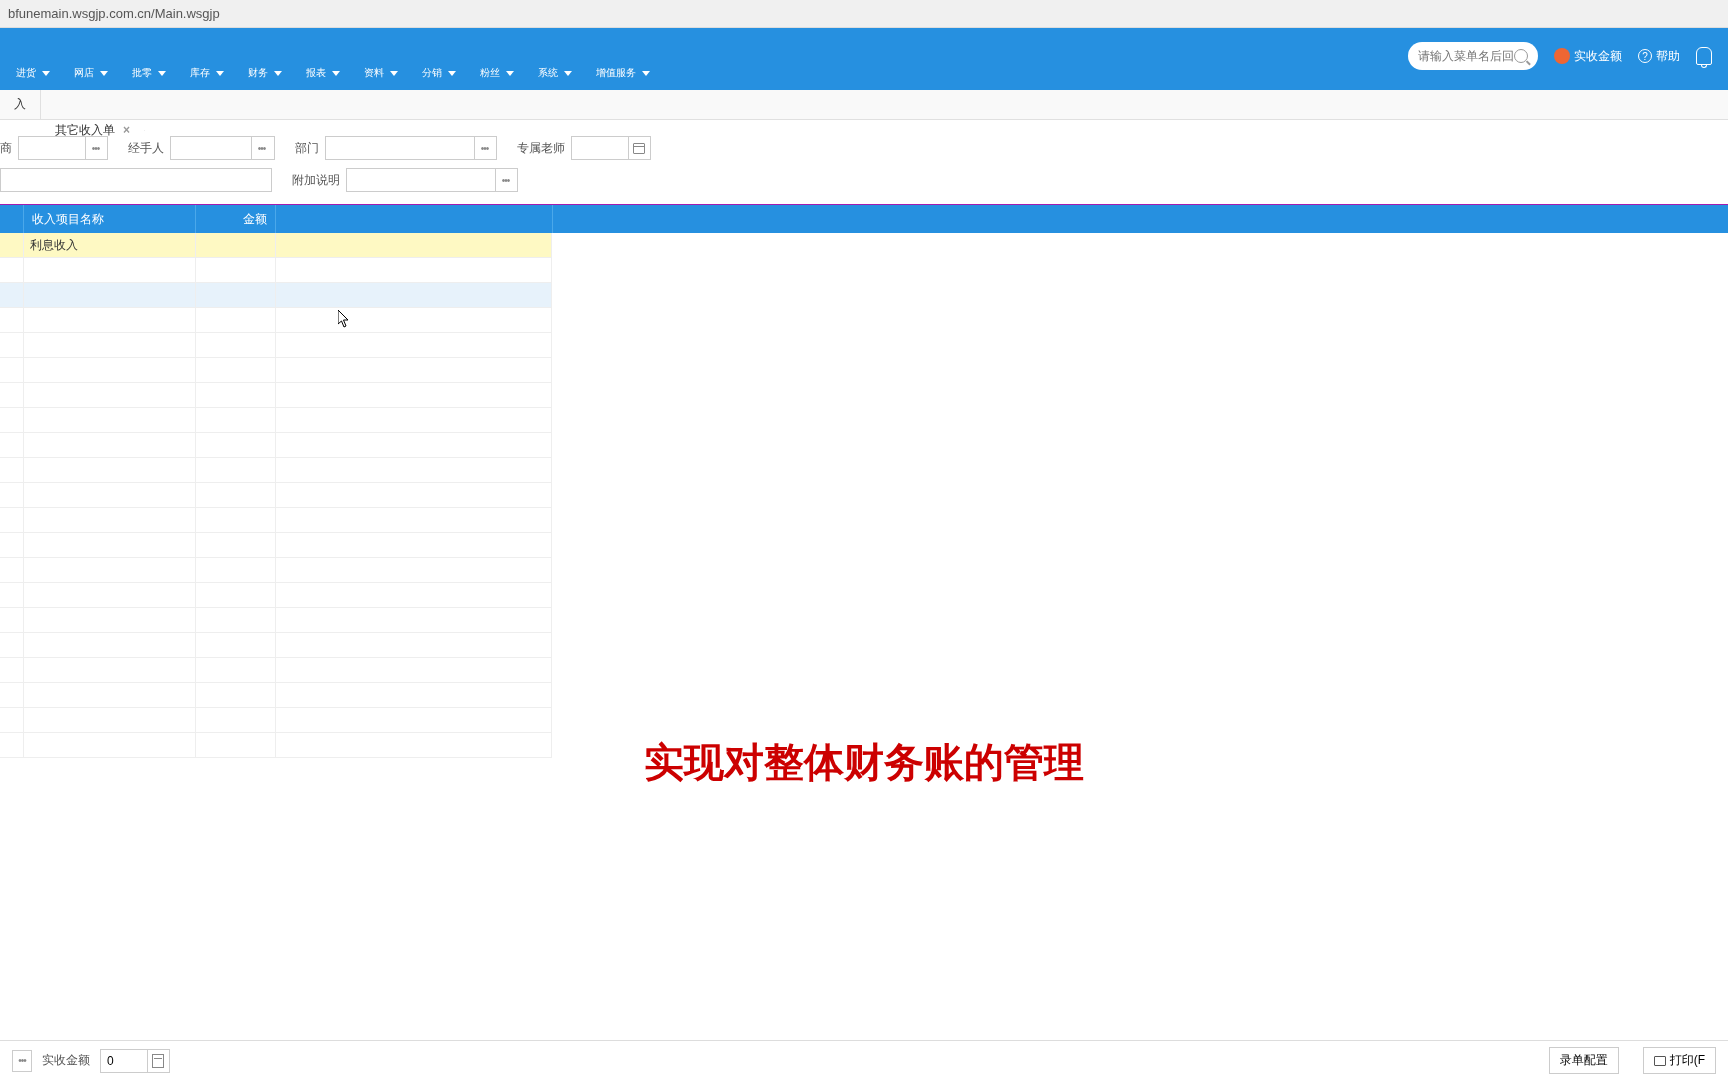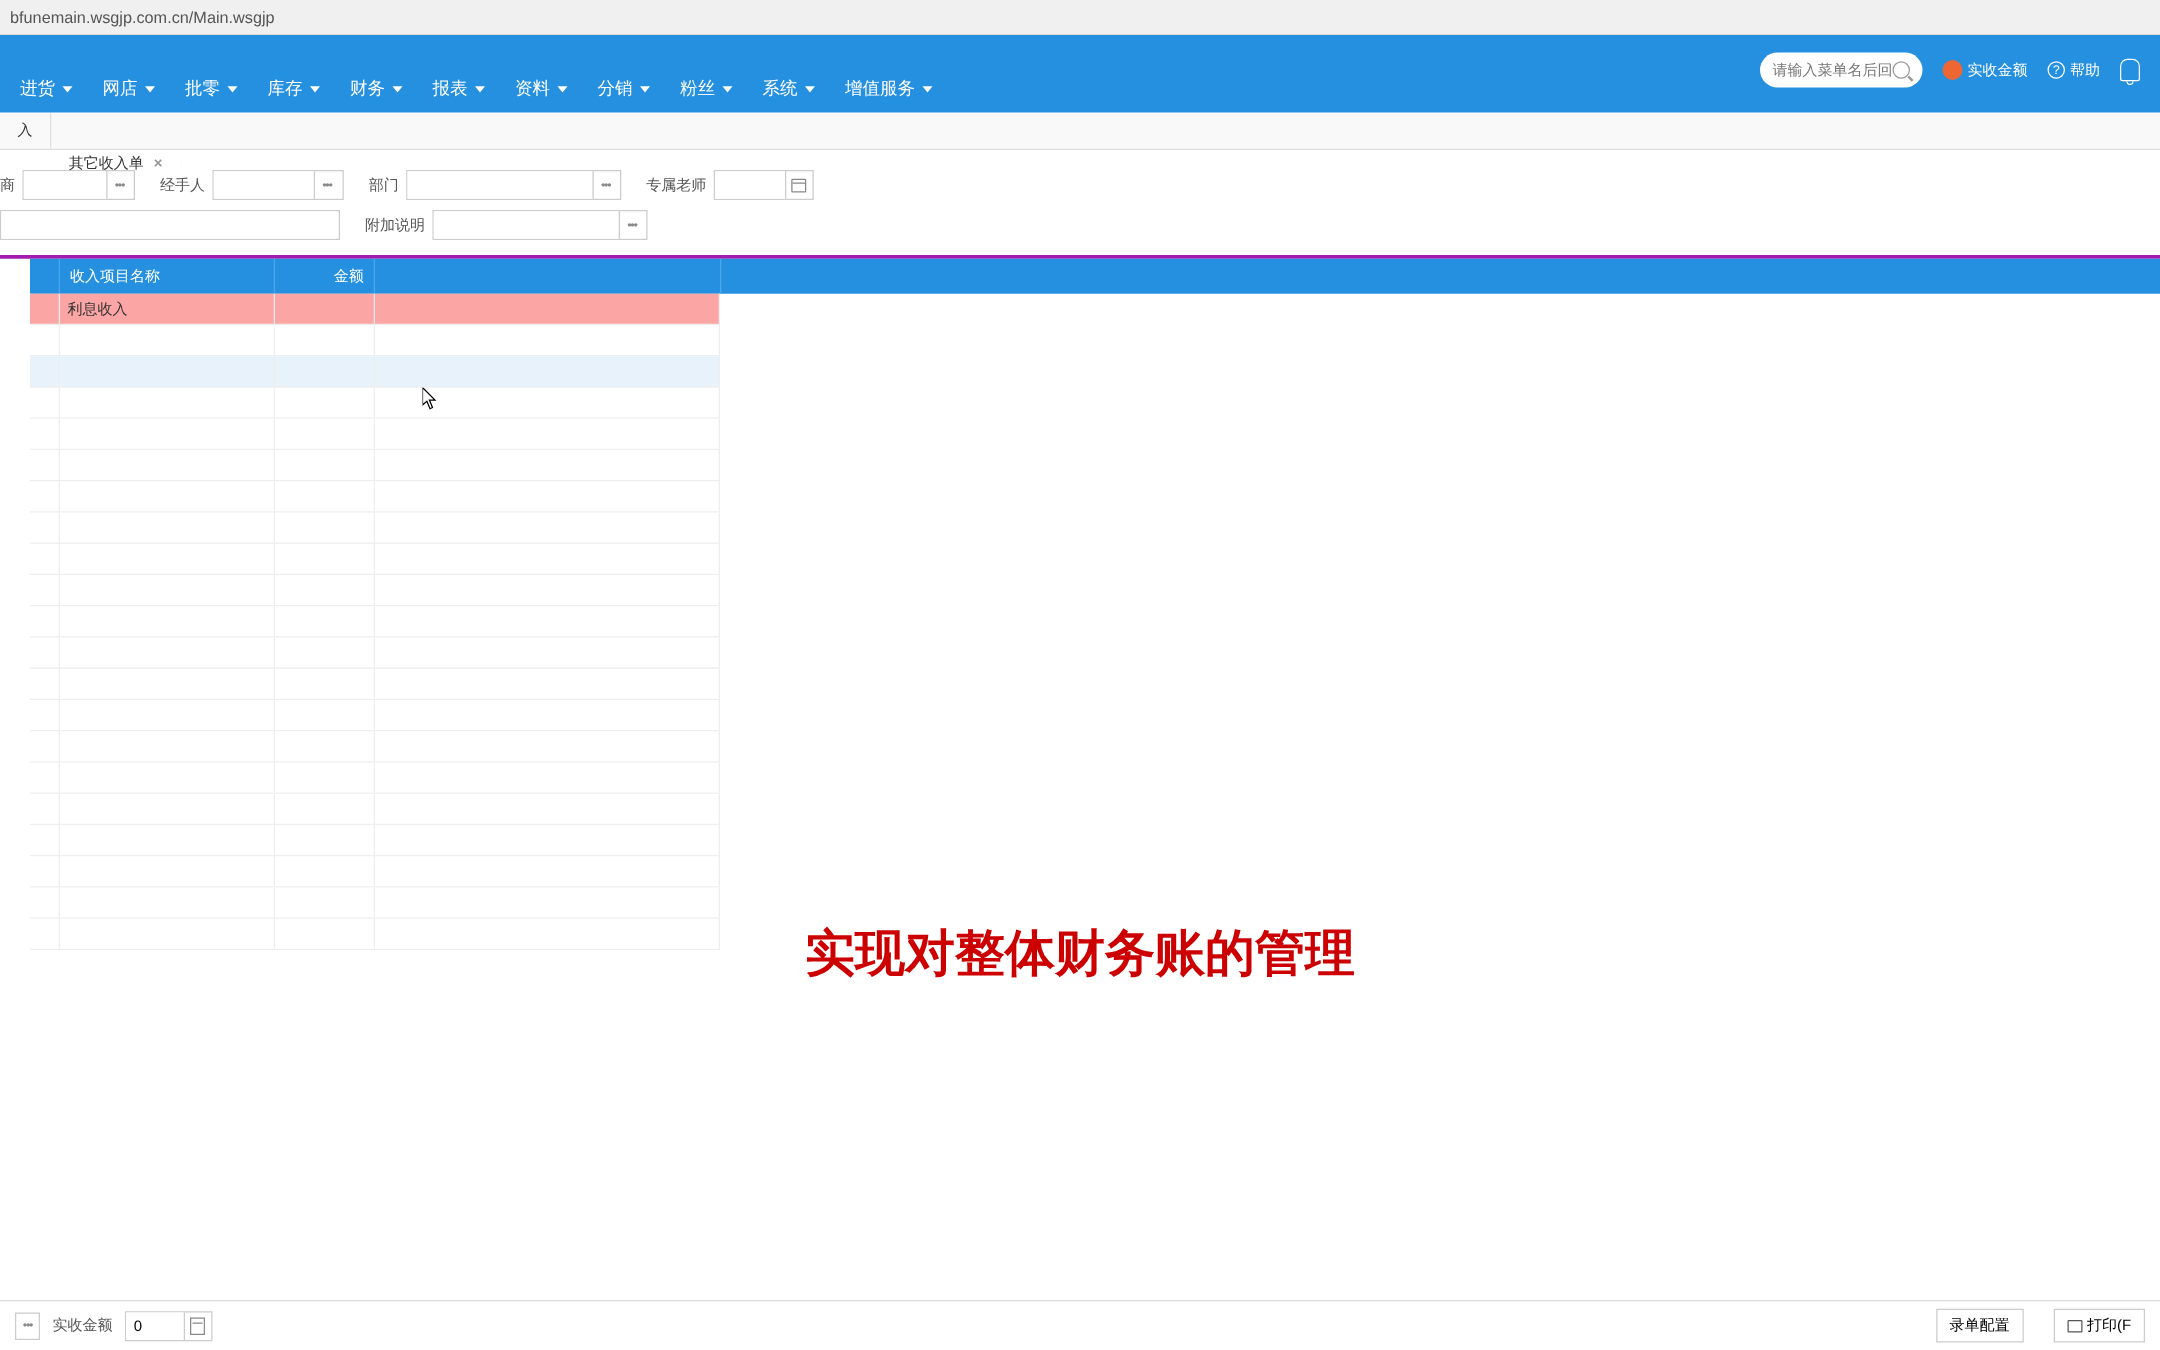--- a/index.html
+++ b/index.html
@@ -2,21 +2,21 @@
 <html><head>
   <meta charset="utf-8">
   <style>
     * { margin: 0; padding: 0; box-sizing: border-box; font-family: "Microsoft YaHei", Arial, sans-serif; }
     body { background: #fff; font-size: 12px; color: #333; overflow: hidden; }
     
     .url-bar { height: 28px; background: #f0f0f0; border-bottom: 1px solid #ddd; padding: 4px 8px; font-size: 13px; color: #555; display: flex; align-items: center; }
     
     .top-nav { height: 62px; background: #2690e0; display: flex; align-items: flex-end; padding: 0 16px; position: relative; }
     .nav-items { display: flex; gap: 24px; padding-bottom: 10px; }
-    .nav-item { color: #fff; font-size: 14px; display: flex; align-items: center; gap: 4px; cursor: pointer; }
+    .nav-item { color: #fff; font-size: 10px; display: flex; align-items: center; gap: 4px; cursor: pointer; }
     .chevron-down { display: inline-block; width: 0; height: 0; border-left: 4px solid transparent; border-right: 4px solid transparent; border-top: 5px solid #fff; margin-left: 2px; }
     
     .top-right { position: absolute; right: 16px; top: 14px; display: flex; align-items: center; gap: 16px; }
     .search-box { background: #fff; border-radius: 14px; height: 28px; width: 130px; display: flex; align-items: center; padding: 0 10px; font-size: 12px; color: #999; }
     .search-box input { border: none; outline: none; flex: 1; width: 0; font-size: 12px; }
     .mag-icon { width: 14px; height: 14px; border: 1.5px solid #999; border-radius: 50%; position: relative; }
     .mag-icon:after { content: ""; position: absolute; width: 5px; height: 1.5px; background: #999; right: -4px; bottom: -1px; transform: rotate(45deg); }
     .top-link { color: #fff; font-size: 12px; display: flex; align-items: center; gap: 4px; cursor: pointer; }
     .qq-icon { width: 16px; height: 16px; background: #e63; border-radius: 50%; display: inline-block; }
     .help-icon { width: 14px; height: 14px; border: 1.5px solid #fff; border-radius: 50%; display: inline-flex; align-items: center; justify-content: center; font-size: 10px; }
@@ -33,36 +33,36 @@
     .docinfo { display: flex; justify-content: flex-end; gap: 16px; padding: 0 16px 8px 0; align-items: center; }
     .form-field { display: flex; align-items: center; gap: 6px; }
     .form-label { font-size: 12px; color: #555; white-space: nowrap; }
     .lookup-input { border: 1px solid #ccc; height: 24px; display: flex; align-items: center; background: #fff; }
     .lookup-input input { border: none; outline: none; padding: 0 6px; font-size: 12px; height: 100%; }
     .lookup-btn { width: 20px; height: 100%; border-left: 1px solid #ccc; display: flex; align-items: center; justify-content: center; color: #888; font-size: 10px; cursor: pointer; letter-spacing: -1px; }
     .date-btn { width: 20px; height: 100%; border-left: 1px solid #ccc; display: flex; align-items: center; justify-content: center; color: #888; cursor: pointer; }
     .cal-icon { width: 12px; height: 11px; border: 1px solid #888; border-radius: 1px; position: relative; }
     .cal-icon:before { content:""; position:absolute; top:2px; left:0; right:0; height:1px; background:#888; }
     
-    .table-wrap { border-top: 3px solid #a21caf; padding-left: 24px; }
+    .table-wrap { border-top: 1px solid #a21caf; }
     .thead { background: #2690e0; display: flex; height: 28px; }
     .th { color: #fff; padding: 0 8px; display: flex; align-items: center; font-size: 12px; border-right: 1px solid #4aa8ea; }
     .th1 { width: 24px; }
     .th2 { width: 172px; }
     .th3 { width: 80px; justify-content: flex-end; }
     .th4 { width: 276px; border-right: none; }
     
     .tbody { }
     .tr { display: flex; height: 25px; border-bottom: 1px solid #eee; }
     .td { border-right: 1px solid #eee; padding: 0 6px; display: flex; align-items: center; font-size: 12px; }
     .td1 { width: 24px; }
     .td2 { width: 172px; }
     .td3 { width: 80px; justify-content: flex-end; }
     .td4 { width: 276px; }
-    .tr.first { background: #fca5a5; }
+    .tr.first { background: #fef9c3; }
     .tr.highlight { background: #e7f2fb; }
     
     .tablewrap { display: flex; }
     .leftcol { width: 552px; }
     .rightcol { flex: 1; }
     
     .caption { position: absolute; bottom: 290px; left: 50%; transform: translateX(-50%); font-size: 40px; font-weight: bold; color: #c00; }
     
     .footer { position: fixed; bottom: 0; left: 0; right: 0; height: 40px; background: #fff; border-top: 1px solid #ddd; display: flex; align-items: center; padding: 0 12px; justify-content: space-between; }
     .footer-left { display: flex; align-items: center; gap: 10px; }

